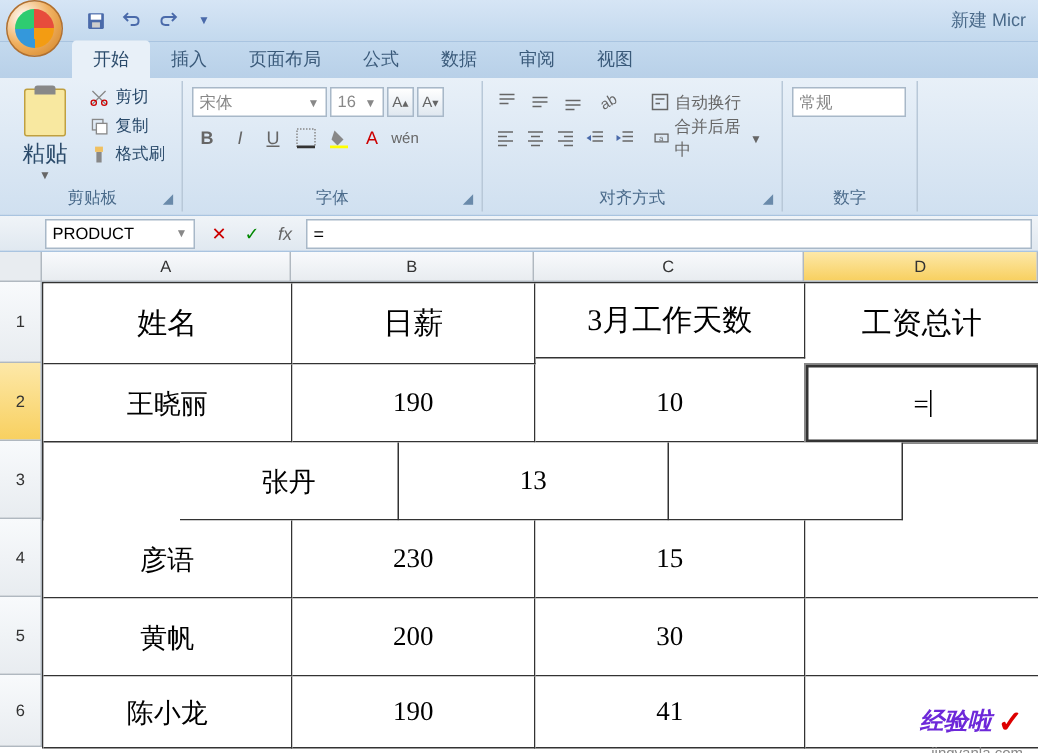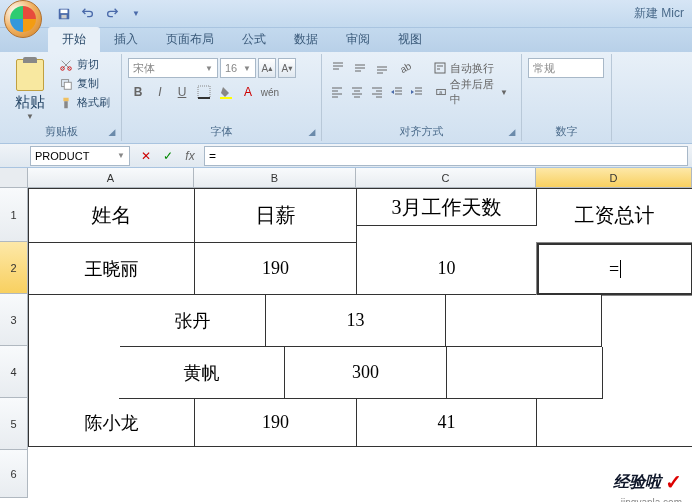--- a/index.html
+++ b/index.html
@@ -63,21 +63,21 @@
     .row-header.active { background: linear-gradient(#fde8a8, #f8d060); }
     
     .grid-container { position: relative; }
     .grid-row { display: flex; justify-content: center; }
     .cell { border-right: 1px solid #333; border-bottom: 1px solid #333; display: flex; align-items: center; justify-content: center; font-size: 18px; background: #fff; font-family: SimSun, serif; }
     .cell.header-cell { font-size: 20px; }
     .cell.editing { border: 2px solid #333; outline: 1px solid #888; }
     .grid-table { border-left: 1px solid #333; border-top: 1px solid #333; }
     
     .watermark { position: absolute; bottom: 8px; right: 10px; display: flex; align-items: center; gap: 4px; }
-    .wm-text { font-size: 16px; font-weight: bold; color: #0f172a; font-style: italic; }
+    .wm-text { font-size: 16px; font-weight: bold; color: #6d28d9; font-style: italic; }
     .wm-check { color: #d00; font-size: 20px; font-weight: bold; }
     .wm-url { position: absolute; bottom: -6px; right: 10px; font-size: 10px; color: #888; }
     
     .dialog-launcher { position: absolute; bottom: 3px; right: 3px; width: 12px; height: 12px; cursor: pointer; display: flex; align-items: center; justify-content: center; font-size: 9px; color: #6a8aaa; }
   </style>
 </head>
 <body>
 
 <div class="title-bar">
   <div class="office-btn">
@@ -331,37 +331,44 @@
           <div class="row-header" style="height: 52px;">3</div>
           <div class="row-header" style="height: 52px;">4</div>
           <div class="row-header" style="height: 52px;">5</div>
           <div class="row-header" style="height: 48px;">6</div>
         </div>
       <div class="grid-container">
         <div class="grid-table" id="grid-table">
             <div class="grid-row">
               <div class="cell header-cell" style="width: 166px; height: 54px;">姓名</div>
               <div class="cell header-cell" style="width: 162px; height: 54px;">日薪</div>
-              <div class="cell header-cell" style="width: 180px; height: 37px;">3月工作天数</div>
+              <div class="cell header-cell" style="width: 180px; height: 50px;">3月工作天数</div>
               <div class="cell header-cell" style="width: 156px; height: 54px; font-family: Liberation Mono, monospace;">工资总计</div>
             </div>
             <div class="grid-row">
               <div class="cell" style="width: 166px; height: 52px;">王晓丽</div>
               <div class="cell" style="width: 162px; height: 52px;">190</div>
               <div class="cell" style="width: 180px; height: 52px;">10</div>
               <div class="cell editing" style="width: 156px; height: 52px; justify-content: flex-start; padding-left: 70px;">=<span style="border-right:1px solid #000;height:18px;margin-left:1px;"></span></div>
             </div>
             <div class="grid-row">
               <div class="cell" style="width: 146px; height: 52px;">张丹</div>
               <div class="cell" style="width: 180px; height: 52px;">13</div>
               <div class="cell" style="width: 156px; height: 52px;"></div>
             </div>
             <div class="grid-row">
+              <div class="cell" style="width: 166px; height: 52px;">彦语</div>
+              <div class="cell" style="width: 162px; height: 52px;">230</div>
+              <div class="cell" style="width: 180px; height: 52px;">15</div>
+              <div class="cell" style="width: 156px; height: 52px;"></div>
+            </div>
+            <div class="grid-row">
               <div class="cell" style="width: 166px; height: 52px;">黄帆</div>
-              <div class="cell" style="width: 162px; height: 52px;">300</div>
+              <div class="cell" style="width: 162px; height: 52px;">200</div>
+              <div class="cell" style="width: 180px; height: 52px;">30</div>
               <div class="cell" style="width: 156px; height: 52px;"></div>
             </div>
             <div class="grid-row">
               <div class="cell" style="width: 166px; height: 48px;">陈小龙</div>
               <div class="cell" style="width: 162px; height: 48px;">190</div>
               <div class="cell" style="width: 180px; height: 48px;">41</div>
               <div class="cell" style="width: 156px; height: 48px;"></div>
             </div>
           </div>
       </div>

